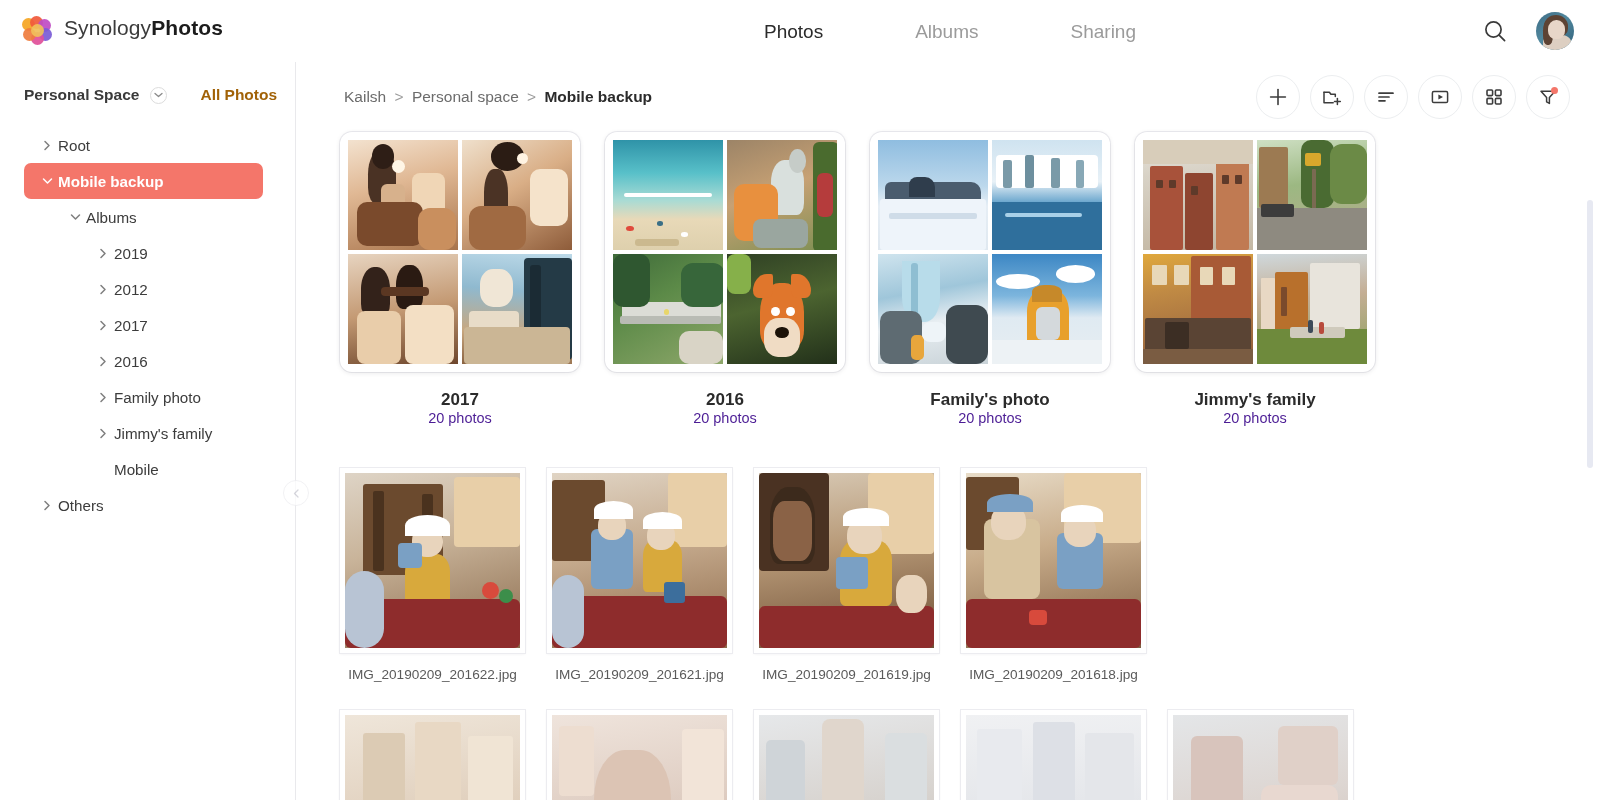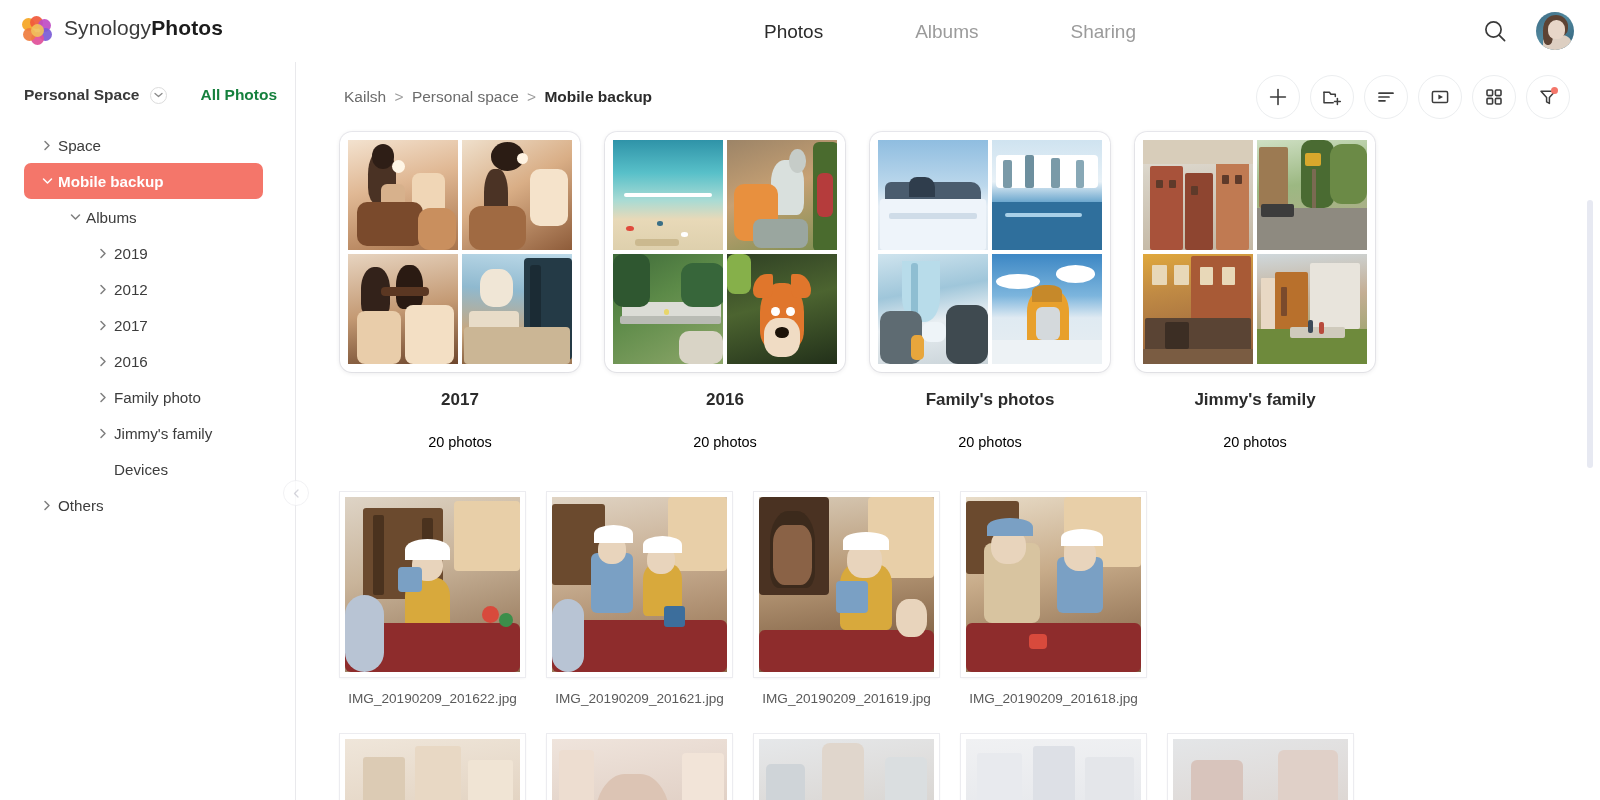--- a/index.html
+++ b/index.html
@@ -77,21 +77,21 @@
   }
   .space-row { display: flex; align-items: center; padding: 4px 0 0 24px; height: 34px; }
   .space-label { font-size: 15.5px; font-weight: 700; color: #3a3a3a; cursor: pointer; white-space: nowrap; }
   .space-caret {
     width: 17px; height: 17px; border-radius: 50%; border: 1px solid #dcdcdc;
     margin-left: 11px; display: flex; align-items: center; justify-content: center;
     cursor: pointer; flex-shrink: 0;
   }
   .space-caret svg { display: block; }
   .all-photos {
-    font-size: 15.5px; font-weight: 700; color: #15803d; margin-left: 33px;
+    font-size: 15.5px; font-weight: 700; color: #a16207; margin-left: 33px;
     cursor: pointer; white-space: nowrap;
   }
 
   .tree { margin-top: 17px; }
   .tree-item {
     display: flex; align-items: center; height: 36px; cursor: pointer;
     border-radius: 7px; margin: 0 32px 0 24px; padding-right: 8px;
   }
   .tree-item .chev {
     width: 22px; flex-shrink: 0; display: flex; align-items: center; justify-content: center;
@@ -142,21 +142,21 @@
   .album-row { display: flex; gap: 25px; }
   .album { width: 240px; cursor: pointer; }
   .album-card {
     width: 240px; height: 240px; background: #fff; border-radius: 12px;
     padding: 8px; box-shadow: 0 1px 5px rgba(30,30,40,.10), 0 0 0 1px rgba(235,235,240,.9);
     display: grid; grid-template-columns: 1fr 1fr; grid-template-rows: 1fr 1fr; gap: 4px;
     overflow: hidden;
   }
   .thumb { width: 100%; height: 100%; overflow: hidden; position: relative; }
   .album-title { text-align: center; font-size: 17px; font-weight: 700; color: #2b2b2b; margin-top: 18px; white-space: nowrap; }
-  .album-count { text-align: center; font-size: 14.5px; color: #000000; margin-top: 24px; }
+  .album-count { text-align: center; font-size: 14.5px; color: #4c1d95; margin-top: 0; }
 
   
   .photo-grid { display: flex; gap: 22px; margin-top: 42px; }
   .photo-cell { width: 185px; cursor: pointer; }
   .photo-box {
     width: 185px; height: 185px; background: #fff; padding: 5px;
     box-shadow: 0 0 0 1px #ececf0, 0 1px 3px rgba(30,30,40,.07);
     overflow: hidden;
   }
   .photo-inner { width: 100%; height: 100%; overflow: hidden; position: relative; }
@@ -234,21 +234,21 @@
       <span class="all-photos">All Photos</span>
     </div>
 
     <div class="tree" id="tree-root">
         <div class="tree-item lvl0">
           <span class="chev">
             <svg width="8" height="11" viewBox="0 0 8 11">
               <path d="M2 1.5 L6 5.5 L2 9.5" stroke="#7e7e7e" stroke-width="1.5" fill="none" stroke-linecap="round" stroke-linejoin="round"></path>
             </svg>
           </span>
-          <span class="tlabel">Space</span>
+          <span class="tlabel">Root</span>
         </div>
         <div class="tree-item lvl0 selected">
           <span class="chev">
             <svg width="11" height="8" viewBox="0 0 11 8">
               <path d="M1.5 2 L5.5 6 L9.5 2" stroke="#ffffff" stroke-width="1.5" fill="none" stroke-linecap="round" stroke-linejoin="round"></path>
             </svg>
           </span>
           <span class="tlabel">Mobile backup</span>
         </div>
         <div class="tree-item lvl1">
@@ -301,21 +301,21 @@
         </div>
         <div class="tree-item lvl2">
           <span class="chev">
             <svg width="8" height="11" viewBox="0 0 8 11">
               <path d="M2 1.5 L6 5.5 L2 9.5" stroke="#7e7e7e" stroke-width="1.5" fill="none" stroke-linecap="round" stroke-linejoin="round"></path>
             </svg>
           </span>
           <span class="tlabel">Jimmy's family</span>
         </div>
         <div class="tree-item lvl2 noarrow">
-          <span class="tlabel">Devices</span>
+          <span class="tlabel">Mobile</span>
         </div>
         <div class="tree-item lvl0">
           <span class="chev">
             <svg width="8" height="11" viewBox="0 0 8 11">
               <path d="M2 1.5 L6 5.5 L2 9.5" stroke="#7e7e7e" stroke-width="1.5" fill="none" stroke-linecap="round" stroke-linejoin="round"></path>
             </svg>
           </span>
           <span class="tlabel">Others</span>
         </div>
       </div>
@@ -516,21 +516,21 @@
                 <div class="art" style="background:linear-gradient(180deg,#3d87c4 0%,#7cb5dd 38%,#dfeaf2 58%,#e8eef2 100%)">
                   <i style="background:#ffffff;left:4%;top:18%;width:40%;height:14%;border-radius:50%;"></i>
                   <i style="background:#ffffff;left:58%;top:10%;width:36%;height:16%;border-radius:50%;"></i>
                   <i style="background:#e8a02c;left:32%;top:34%;width:38%;height:62%;border-radius:30% 30% 12% 12%;"></i>
                   <i style="background:#d4d9dc;left:40%;top:48%;width:22%;height:30%;border-radius:6px;"></i>
                   <i style="background:#c6892a;left:36%;top:28%;width:28%;height:16%;border-radius:40% 40% 0 0;"></i>
                   <i style="background:#edf2f5;left:0%;top:78%;width:100%;height:22%;border-radius:0;"></i>
                 </div>
               </div>
             </div>
-            <div class="album-title">Family's photos</div>
+            <div class="album-title">Family's photo</div>
             <div class="album-count">20 photos</div>
           </div>
           <div class="album">
             <div class="album-card">
               <div class="thumb">
                 <div class="art" style="background:linear-gradient(175deg,#e6e2da 0%,#d8d2c6 30%,#c4b8a4 100%)">
                   <i style="background:#a8523a;left:6%;top:24%;width:30%;height:76%;border-radius:2px;"></i>
                   <i style="background:#8e4530;left:38%;top:30%;width:26%;height:70%;border-radius:2px;"></i>
                   <i style="background:#c07a52;left:66%;top:20%;width:30%;height:80%;border-radius:2px;"></i>
                   <i style="background:#5e3a2a;left:12%;top:36%;width:6%;height:8%;border-radius:1px;"></i>

